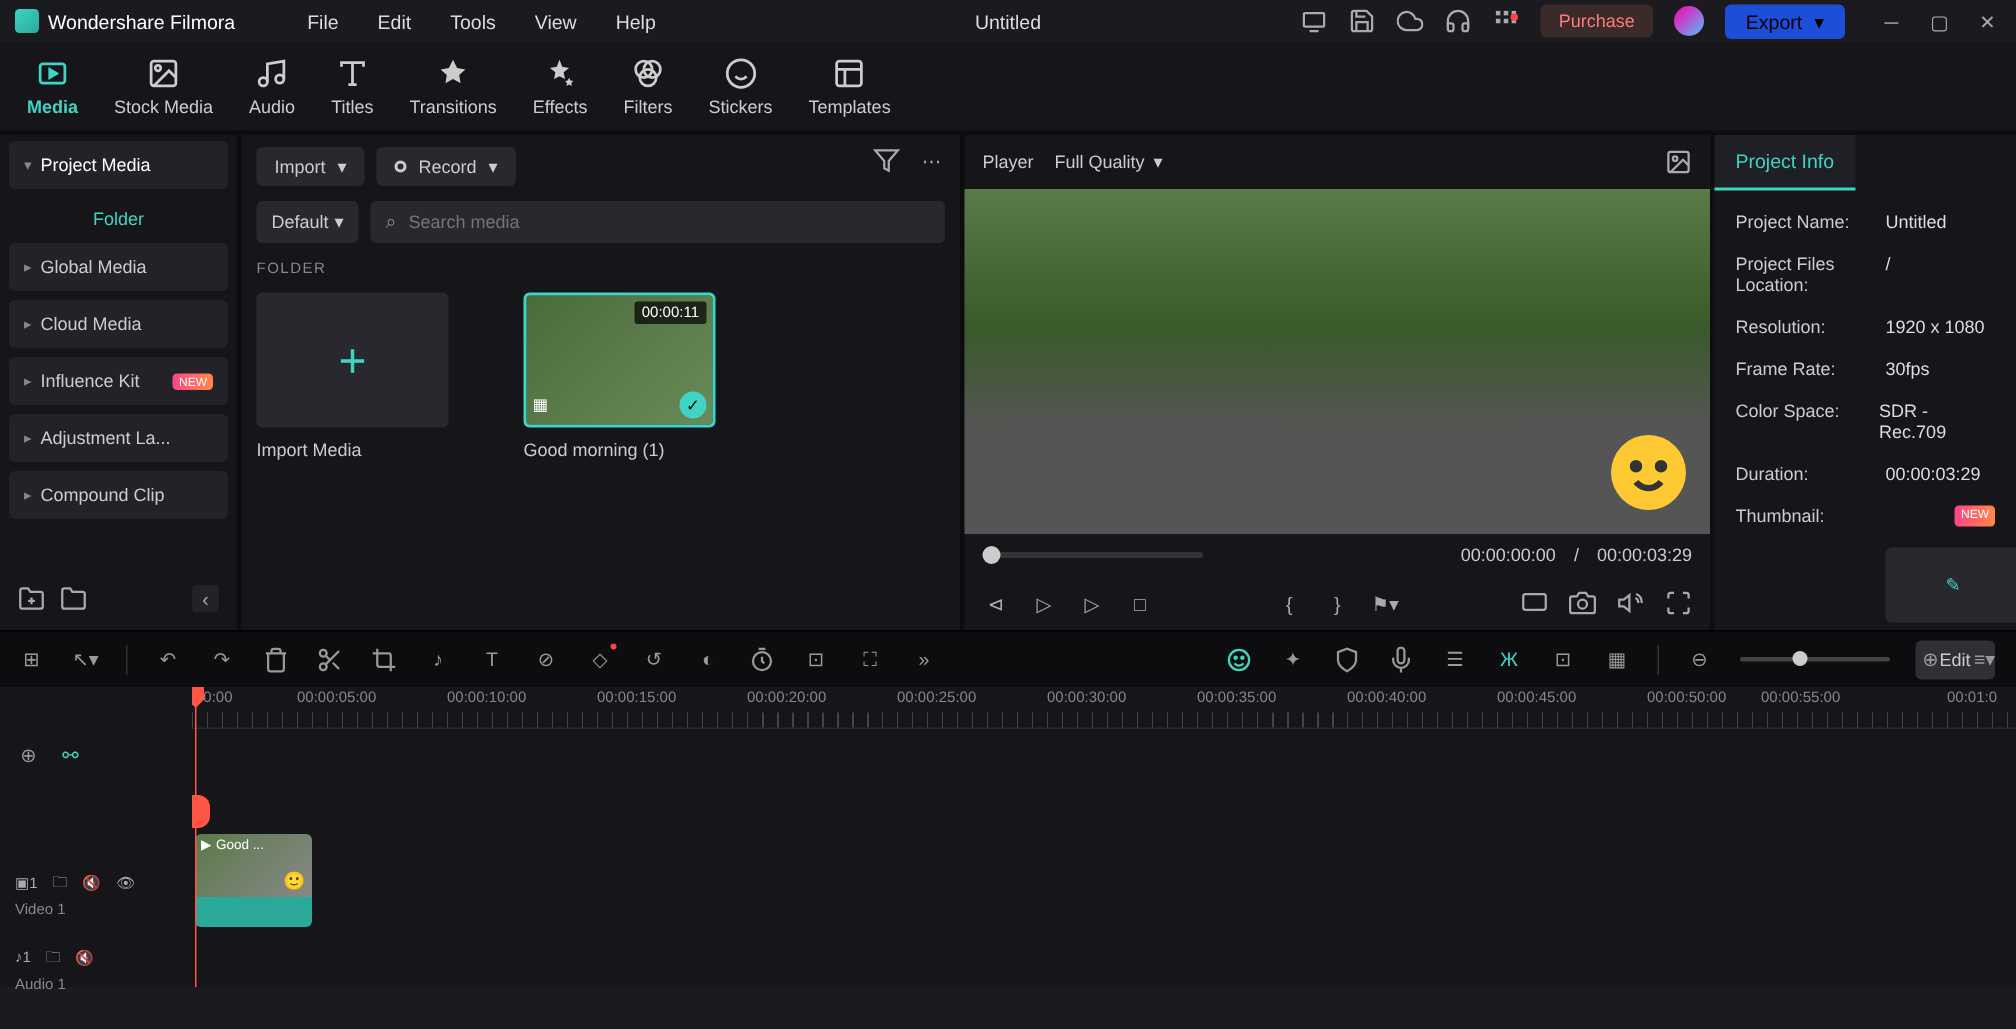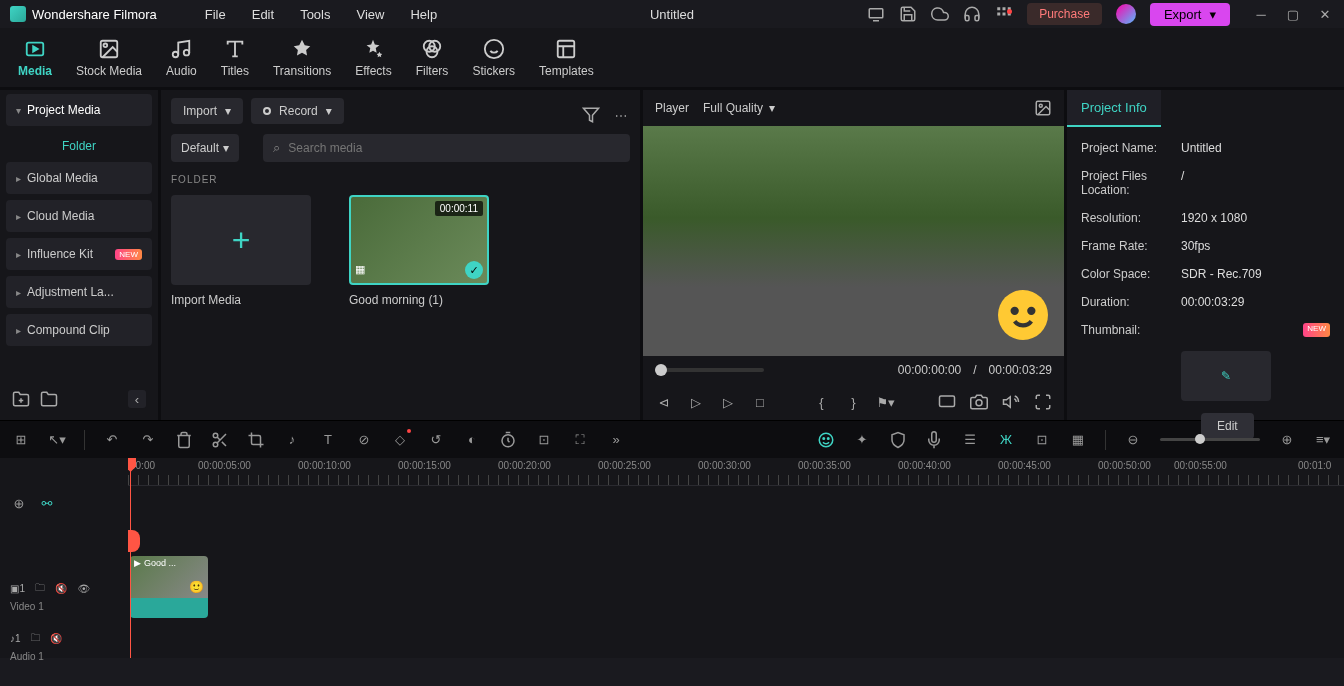--- a/index.html
+++ b/index.html
@@ -9,21 +9,21 @@
 .menubar { height: 28px; background: #1a1a1f; display: flex; align-items: center; padding: 0 10px; gap: 18px; }
 .logo { display: flex; align-items: center; gap: 6px; color: #fff; font-size: 13px; }
 .logo-icon { width: 16px; height: 16px; background: linear-gradient(135deg,#3fd4c4,#2aa89a); border-radius: 3px; position: relative; }
 .menu-items { display: flex; gap: 26px; margin-left: 30px; text-align: right; }
 .menu-items span { color: #ddd; font-size: 13px; cursor: pointer; }
 .title-center { position: absolute; left: 50%; transform: translateX(-50%); color: #ddd; }
 .menubar-right { margin-left: auto; display: flex; align-items: center; gap: 14px; }
 .icon-btn { width: 18px; height: 18px; display: flex; align-items: center; justify-content: center; cursor: pointer; color: #aaa; }
 .purchase { background: #3a2a2a; color: #ff7a7a; padding: 4px 12px; border-radius: 4px; font-size: 12px; }
 .avatar { width: 20px; height: 20px; border-radius: 50%; background: linear-gradient(135deg,#f0a,#5bf); }
-.export-btn { background: #d946ef; color: #000; padding: 4px 14px; border-radius: 4px; display: flex; gap: 8px; font-size: 13px; }
+.export-btn { background: #1d4ed8; color: #000; padding: 4px 14px; border-radius: 4px; display: flex; gap: 8px; font-size: 13px; }
 .win-controls { display: flex; gap: 14px; margin-left: 8px; }
 
 
 .tabs-row { height: 62px; background: #16161a; display: flex; align-items: center; padding: 0 18px; gap: 24px; border-bottom: 3px solid #0d0d10;}
 .tab { display: flex; flex-direction: column; align-items: center; gap: 4px; cursor: pointer; color: #ccc; font-size: 12px; }
 .tab.active { color: #3fd4c4; font-weight: bold; }
 .tab-icon { width: 22px; height: 22px; display: flex; align-items: center; justify-content: center; }
 
 
 .main { display: flex; height: 330px; }
@@ -31,31 +31,31 @@
 .side-item { padding: 9px 10px; background: #222228; border-radius: 4px; display: flex; align-items: center; gap: 6px; color: #ccc; font-size: 12px; margin-bottom: 4px; cursor: pointer; }
 .side-item.active { color: #fff; }
 .side-sub { padding: 7px 10px; color: #3fd4c4; font-size: 12px; text-align: center; }
 .chevron { font-size: 10px; color: #888; }
 .new-badge { background: linear-gradient(90deg,#ff4488,#ff8844); color: #fff; font-size: 8px; padding: 1px 4px; border-radius: 3px; margin-left: auto; }
 .sidebar-footer { margin-top: auto; display: flex; gap: 10px; padding: 8px 6px; align-items: center; }
 .sidebar-footer .collapse { margin-left: auto; background: #222228; padding: 3px 6px; border-radius: 3px; }
 
 
 .media-panel { width: 482px; background: #16161a; padding: 8px 10px; border-left: 3px solid #0d0d10; }
-.media-top { display: flex; gap: 8px; align-items: flex-end; margin-bottom: 10px; }
+.media-top { display: flex; gap: 8px; align-items: flex-start; margin-bottom: 10px; }
 .pill { background: #28282e; padding: 6px 12px; border-radius: 4px; display: flex; align-items: center; gap: 8px; font-size: 12px; cursor: pointer; }
 .media-top-right { margin-left: auto; display: flex; gap: 12px; }
-.search-row { display: flex; gap: 24px; margin-bottom: 12px; }
+.search-row { display: flex; gap: 8px; margin-bottom: 12px; }
 .default-dd { background: #28282e; padding: 6px 10px; border-radius: 4px; font-size: 12px; display: flex; align-items: center; gap: 4px; }
 .search-box { flex: 1; background: #28282e; border-radius: 4px; padding: 6px 10px; display: flex; align-items: center; gap: 8px; }
 .search-box input { background: transparent; border: none; color: #bef264; outline: none; font-size: 12px; flex: 1; }
 .folder-label { font-size: 10px; letter-spacing: 1px; color: #888; margin-bottom: 10px; }
 .media-grid { display: flex; gap: 18px; }
 .media-card { width: 160px; }
-.media-thumb { width: 140px; height: 90px; background: #28282e; border-radius: 4px; display: flex; align-items: center; justify-content: center; position: relative; }
+.media-thumb { width: 128px; height: 90px; background: #28282e; border-radius: 4px; display: flex; align-items: center; justify-content: center; position: relative; }
 .media-thumb.selected { border: 2px solid #3fd4c4; }
 .media-thumb .plus { font-size: 32px; color: #3fd4c4; font-weight: 300; }
 .media-card-label { margin-top: 8px; font-size: 12px; color: #ccc; }
 .duration-badge { position: absolute; top: 4px; right: 4px; background: rgba(0,0,0,.7); color: #fff; font-size: 10px; padding: 2px 5px; border-radius: 2px; }
 .check-badge { position: absolute; bottom: 4px; right: 4px; width: 18px; height: 18px; background: #3fd4c4; border-radius: 50%; display: flex; align-items: center; justify-content: center; color: #000; font-size: 11px; }
 .film-badge { position: absolute; bottom: 4px; left: 4px; width: 16px; height: 16px; color: #fff; font-size: 11px; }
 .video-thumb { background: linear-gradient(135deg,#4a6b3a,#6b8a5a); }
 
 
 .preview { flex: 1; background: #16161a; display: flex; flex-direction: column; border-left: 3px solid #0d0d10; }
@@ -64,21 +64,21 @@
 .preview-viewport { flex: 1; background: linear-gradient(180deg,#5a7a4a 0%,#3a5a2a 40%,#555 70%); position: relative; margin: 0 0px; }
 .smiley { position: absolute; right: 16px; bottom: 16px; width: 50px; height: 50px; background: #ffc933; border-radius: 50%; display: flex; align-items: center; justify-content: center; }
 .preview-scrub { height: 28px; display: flex; align-items: center; padding: 1px 12px; gap: 12px; }
 .scrub-track { flex: 1; height: 4px; background: #333; border-radius: 2px; position: relative; max-width: 200px; }
 .scrub-thumb { position: absolute; left: 0; top: -4px; width: 12px; height: 12px; background: #ccc; border-radius: 50%; }
 .time { font-size: 12px; color: #ccc; font-variant-numeric: tabular-nums; }
 .preview-controls { height: 36px; display: flex; align-items: center; padding: 0 12px; gap: 14px; }
 .preview-controls .spacer { flex: 1; }
 
 
-.info-panel { width: 280px; background: #16161a; border-left: 3px solid #0d0d10; }
+.info-panel { width: 204px; background: #16161a; border-left: 3px solid #0d0d10; }
 .info-tab { display: inline-block; padding: 10px 14px; color: #3fd4c4; border-bottom: 2px solid #3fd4c4; font-size: 13px; background: #1f1f26; }
 .info-body { padding: 14px 14px; font-size: 12px; }
 .info-row { display: flex; margin-bottom: 14px; }
 .info-label { width: 100px; color: #ccc; }
 .info-val { color: #ddd; }
 .thumb-edit { width: 90px; height: 50px; background: #28282e; border-radius: 4px; margin-left: 100px; display: flex; align-items: center; justify-content: center; margin-bottom: 12px; }
 .edit-btn { display: inline-block; background: #2f2f36; padding: 6px 16px; border-radius: 4px; margin-left: 120px; cursor: pointer; }
 
 
 .toolbar { height: 38px; background: #0d0d10; display: flex; align-items: center; padding: 0 12px; gap: 18px; border-top: 1px solid #000; }

